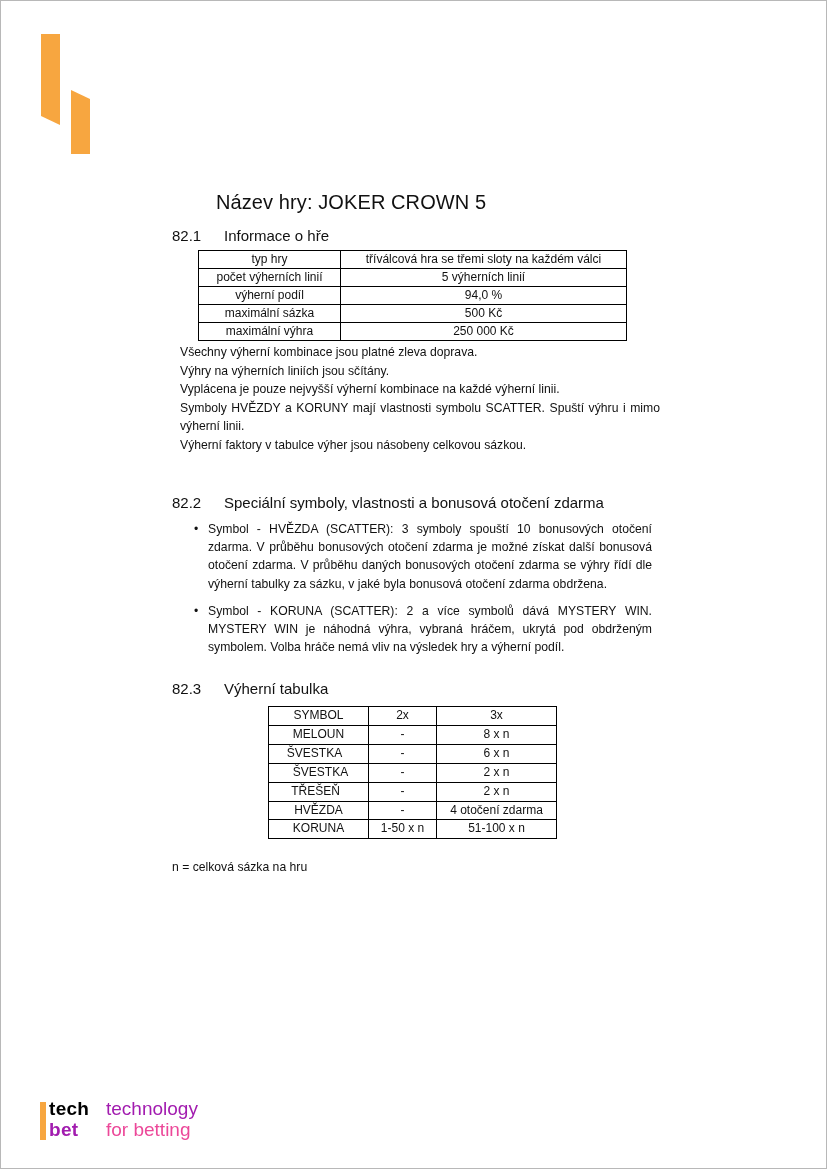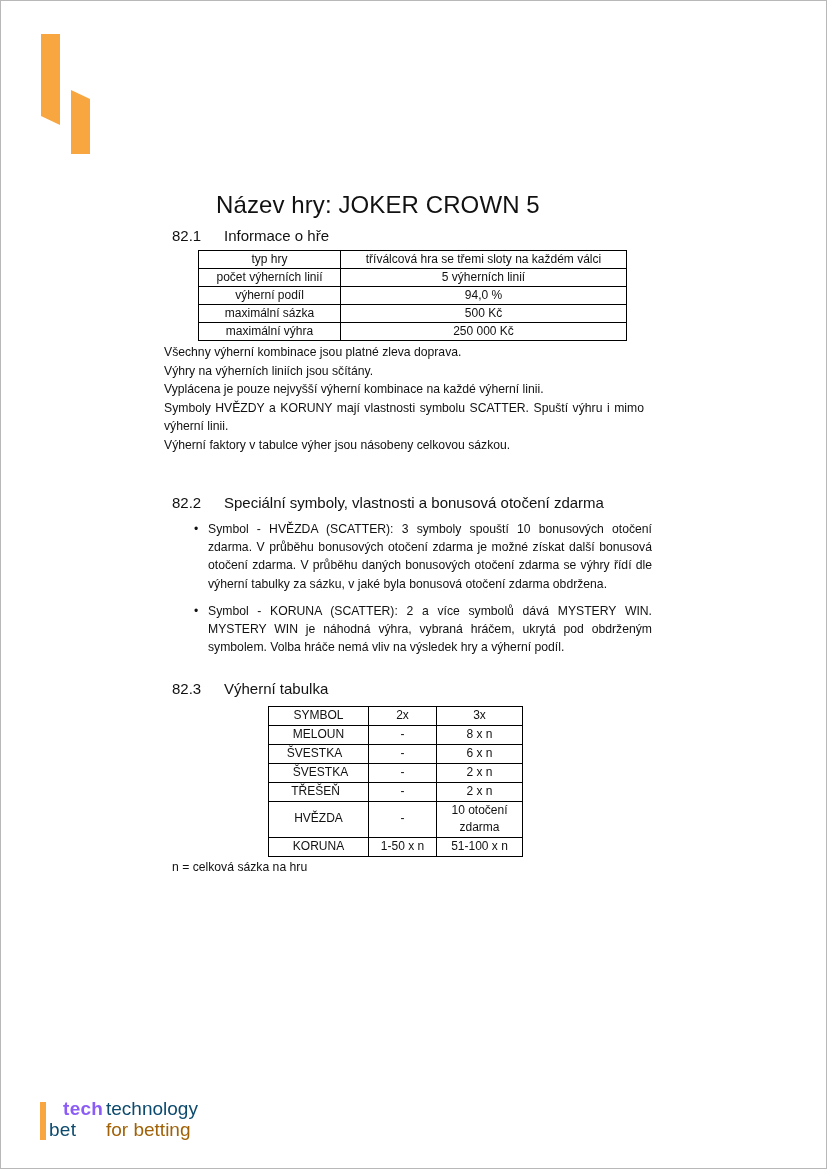--- a/index.html
+++ b/index.html
@@ -1,40 +1,40 @@
 <!DOCTYPE html>
 <html><head>
 <meta charset="utf-8">
 <style>
   html, body { margin:0; padding:0; background:#ffffff; }
   body { width:827px; height:1169px; position:relative; overflow:hidden;
          font-family:"Liberation Sans", sans-serif; color:#111; }
   .page-border { position:absolute; left:0; top:0; width:825px; height:1167px;
                  border:1px solid #b8b8b8; box-sizing:content-box; pointer-events:none; }
   .logo-top { position:absolute; left:40px; top:33px; width:52px; height:122px; }
-  .title { position:absolute; left:216px; top:191px; font-size:24px; letter-spacing:0.1px; }
+  .title { position:absolute; left:216px; top:191px; font-size:20px; letter-spacing:0.1px; }
   .sec-head { position:absolute; left:172px; font-size:15px; }
   .sec-head .num { display:inline-block; width:52px; }
   table { border-collapse:collapse; position:absolute; font-size:12px; }
   td { border:1px solid #000; text-align:center; padding:0; line-height:17px; height:17px; }
   .info-table { left:198px; top:250px; width:429px; }
   .info-table td.k { width:141px; }
-  .para { position:absolute; left:164px; width:480px; font-size:12.2px; line-height:18.6px; }
+  .para { position:absolute; left:180px; width:480px; font-size:12.2px; line-height:18.6px; }
   .para p { margin:0; text-align:justify; }
   .bullet { position:absolute; left:208px; width:444px; font-size:12.2px; line-height:18.2px; text-align:justify; }
   .bullet .dot { position:absolute; left:-14px; top:0; }
-  .pay-table { left:268px; top:706px; width:255px; }
+  .pay-table { left:268px; top:706px; width:289px; }
   .pay-table td.c1 { width:91px; }
   .pay-table td.c2 { width:67px; }
   .pay-table td { line-height:17.9px; height:17.9px; }
   .note { position:absolute; left:172px; top:860px; font-size:12.2px; }
   .logo-bottom { position:absolute; left:40px; top:1100px; height:46px; }
   .lb-bar { position:absolute; left:0; top:2px; width:6px; height:38px; }
-  .lb-tech { position:absolute; left:23px; top:-2px; font-size:19px; font-weight:bold; color:#8b5cf6; letter-spacing:0.3px; }
-  .lb-bet { position:absolute; left:9px; top:19px; font-size:19px; font-weight:normal; color:#0c4a6e; letter-spacing:0.3px; }
+  .lb-tech { position:absolute; left:9px; top:-2px; font-size:19px; font-weight:bold; color:#000000; letter-spacing:0.3px; }
+  .lb-bet { position:absolute; left:9px; top:19px; font-size:19px; font-weight:bold; color:#a21caf; letter-spacing:0.3px; }
   .lb-t1 { position:absolute; left:66px; top:-2px; font-size:19px; white-space:nowrap; }
   .lb-t2 { position:absolute; left:66px; top:19px; font-size:19px; white-space:nowrap; }
 </style>
 </head>
 <body>
 
 <div class="page-border"></div>
 
 <svg class="logo-top" viewBox="0 0 52 122">
   <polygon points="1,1 20,1 20,92 1,83" fill="#f7a640"></polygon>
@@ -123,31 +123,31 @@
         <td>2 x n</td>
       </tr>
       <tr>
         <td class="c1" style="padding-left: 0px; padding-right: 6px;">TŘEŠEŇ</td>
         <td class="c2">-</td>
         <td>2 x n</td>
       </tr>
       <tr>
         <td class="c1">HVĚZDA</td>
         <td class="c2">-</td>
-        <td>10 otočení zdarma</td>
+        <td>4 otočení zdarma</td>
       </tr>
       <tr>
         <td class="c1">KORUNA</td>
         <td class="c2">1-50 x n</td>
         <td>51-100 x n</td>
       </tr>
     </tbody>
 </table>
 
 <div class="note">n = celková sázka na hru</div>
 
 <div class="logo-bottom">
   <div class="lb-bar" style="background:#f7a640;"></div>
   <div class="lb-tech">tech</div>
   <div class="lb-bet">bet</div>
-  <div class="lb-t1" style="color:#0c4a6e;">technology</div>
-  <div class="lb-t2" style="color:#a16207;">for betting</div>
+  <div class="lb-t1" style="color:#a21caf;">technology</div>
+  <div class="lb-t2" style="color:#ec4899;">for betting</div>
 </div>
 
 </body></html>

